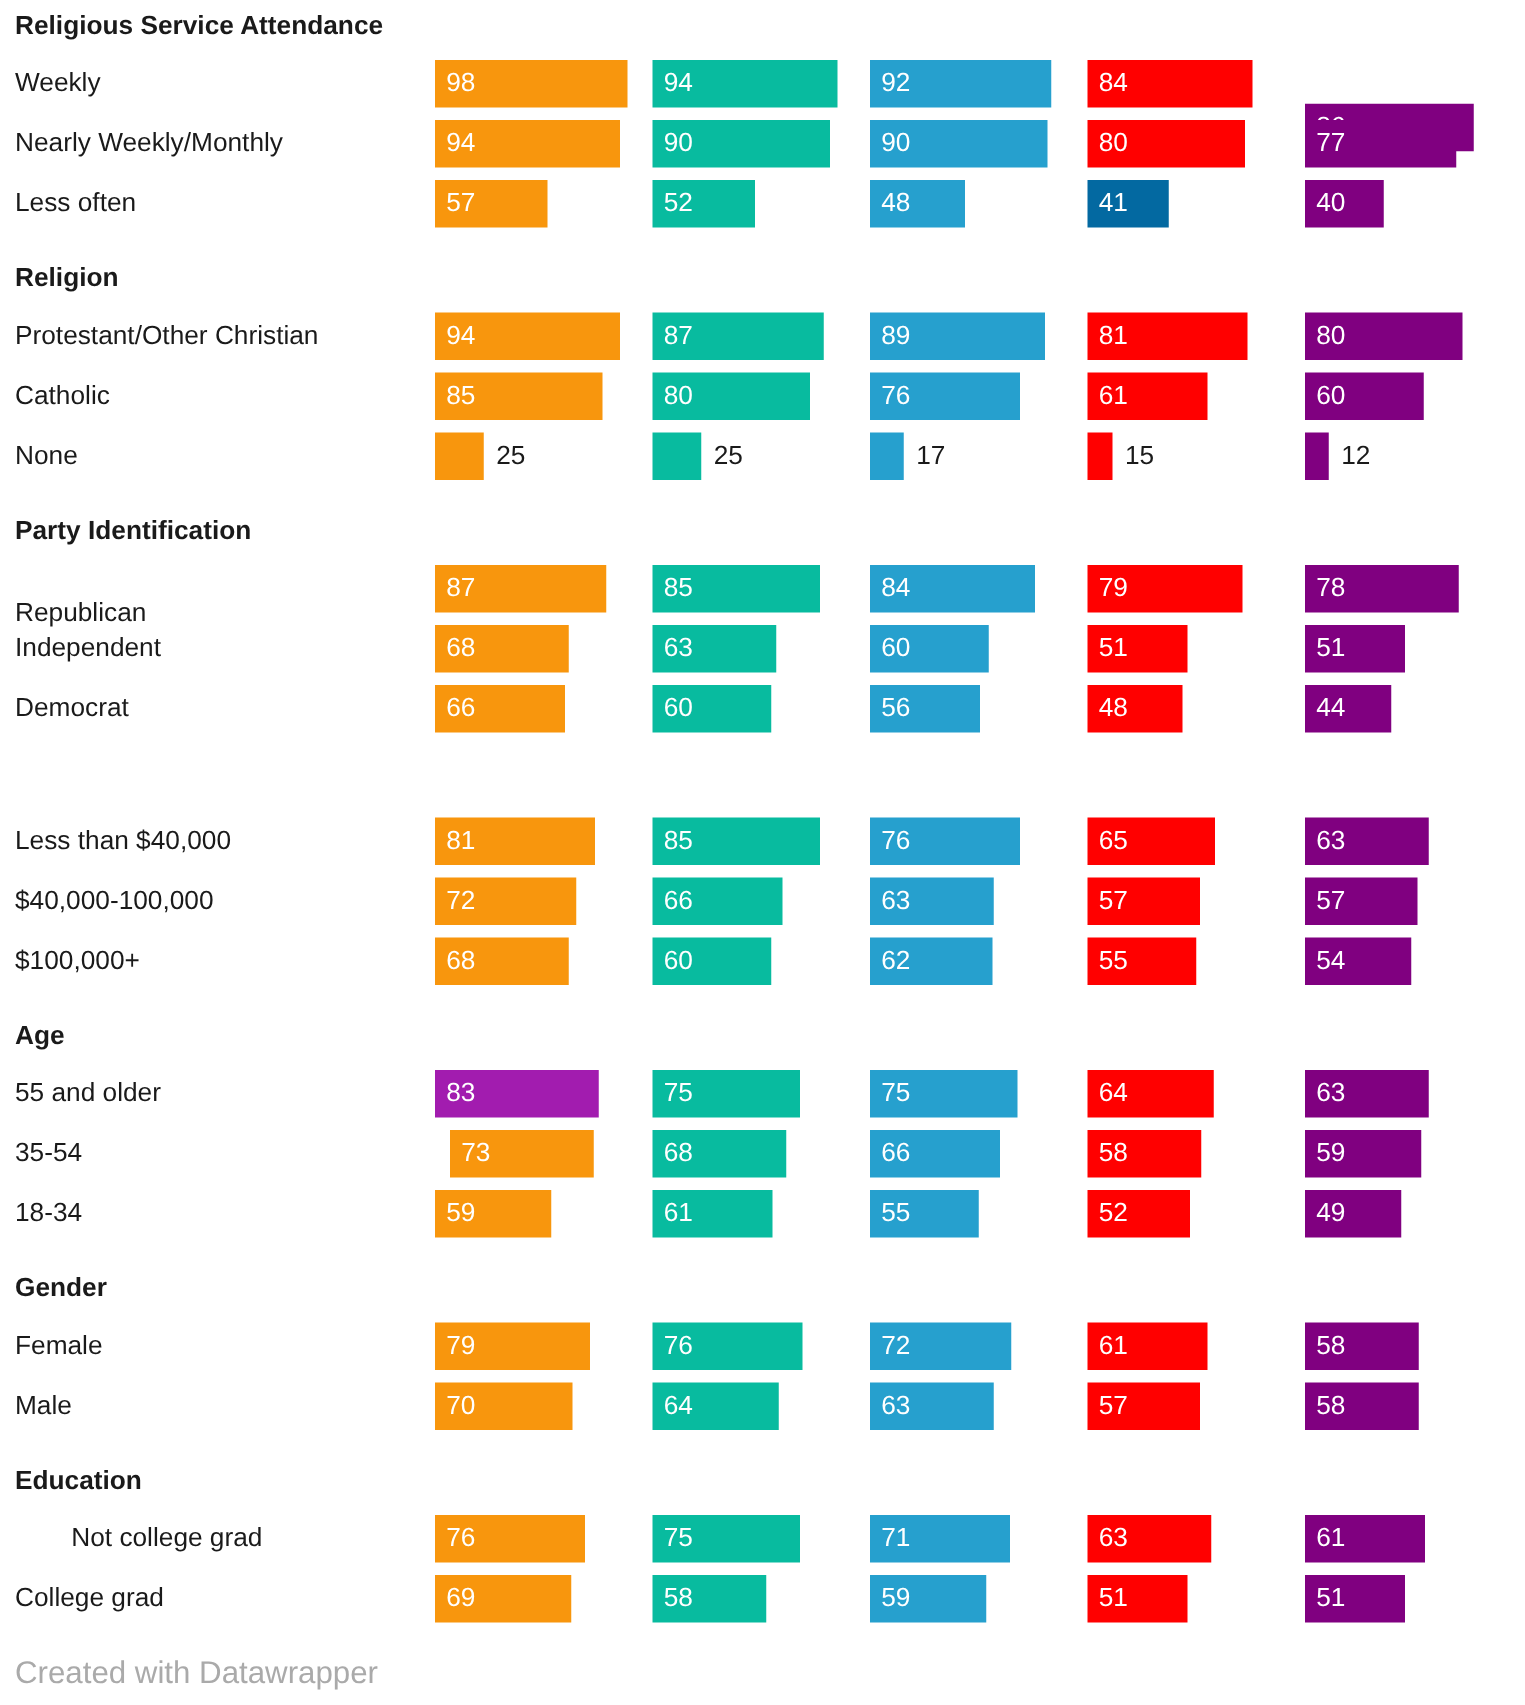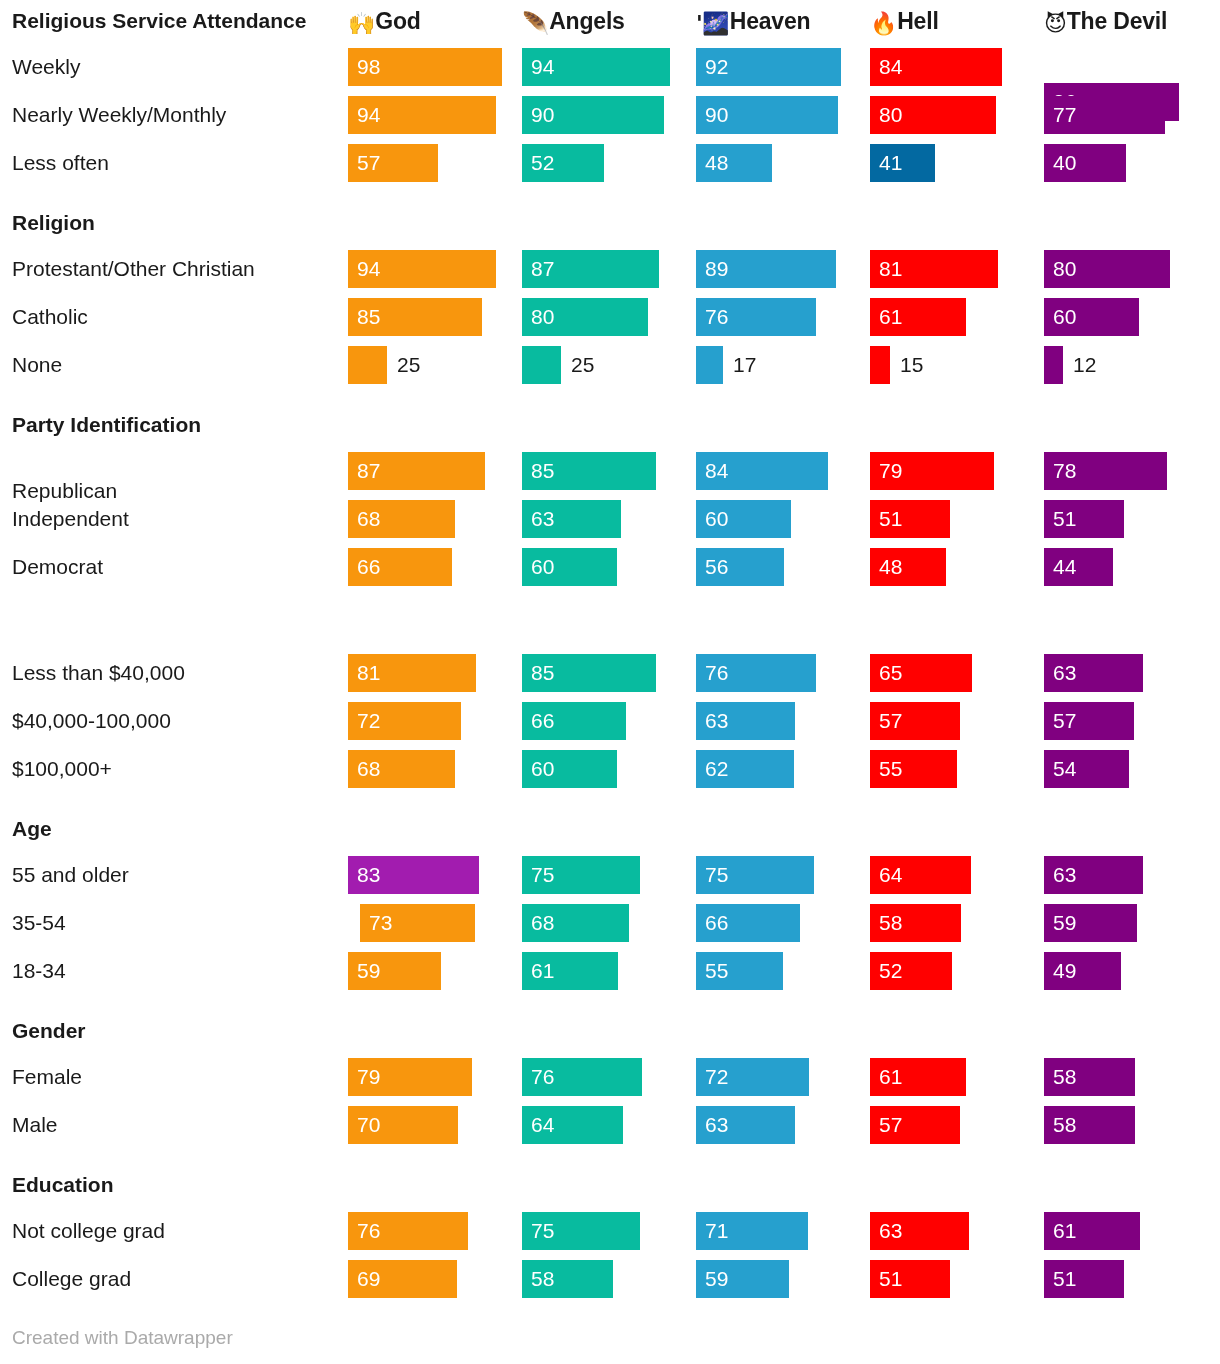--- a/index.html
+++ b/index.html
@@ -84,36 +84,29 @@
     right: -10px;
     transform: translate(100%, -50%);
     color: #1a1a1a;
   }
 
   
   .footer {
     position: absolute;
     left: 12px;
     bottom: 14px;
-    font-size: 19px;
+    font-size: 25px;
     color: #aaaaaa;
     line-height: 24px;
   }
 </style>
 </head>
 <body>
 
 <div class="chart" id="chart-root">
-  <div class="header-row" id="header-row">
-      <div class="col-head" style="left: 348px;"><span class="emo">🙌</span><span>God</span></div>
-      <div class="col-head" style="left: 522px;"><span class="emo">🪶</span><span>Angels</span></div>
-      <div class="col-head" style="left: 696px;"><span class="emo">'🌌</span><span>Heaven</span></div>
-      <div class="col-head" style="left: 870px;"><span class="emo">🔥</span><span>Hell</span></div>
-      <div class="col-head" style="left: 1044px;"><span class="emo">😈</span><span>The Devil</span></div>
-    </div>
   <div id="body-rows" style="height: 1318px;">
       <div class="group-head" style="top: 8px;">Religious Service Attendance</div>
       <div class="row-label" style="top: 53px;">Weekly</div>
       <div class="bar" style="left: 348px; top: 48px; width: 154px; background: rgb(248, 150, 13);">
         <span class="val">98</span>
       </div>
       <div class="bar" style="left: 522px; top: 48px; width: 148px; background: rgb(8, 187, 159);">
         <span class="val">94</span>
       </div>
       <div class="bar" style="left: 696px; top: 48px; width: 145px; background: rgb(38, 160, 206);">
@@ -147,21 +140,21 @@
       </div>
       <div class="bar" style="left: 522px; top: 144px; width: 82px; background: rgb(8, 187, 159);">
         <span class="val">52</span>
       </div>
       <div class="bar" style="left: 696px; top: 144px; width: 76px; background: rgb(38, 160, 206);">
         <span class="val">48</span>
       </div>
       <div class="bar" style="left: 870px; top: 144px; width: 65px; background: #0369a1;">
         <span class="val">41</span>
       </div>
-      <div class="bar" style="left: 1044px; top: 144px; width: 82px; background: rgb(128, 0, 128);">
+      <div class="bar" style="left: 1044px; top: 144px; width: 63px; background: rgb(128, 0, 128);">
         <span class="val">40</span>
       </div>
       <div class="group-head" style="top: 210px;">Religion</div>
       <div class="row-label" style="top: 255px;">Protestant/Other Christian</div>
       <div class="bar" style="left: 348px; top: 250px; width: 148px; background: rgb(248, 150, 13);">
         <span class="val">94</span>
       </div>
       <div class="bar" style="left: 522px; top: 250px; width: 137px; background: rgb(8, 187, 159);">
         <span class="val">87</span>
       </div>
@@ -379,21 +372,21 @@
       <div class="bar" style="left: 696px; top: 1106px; width: 99px; background: rgb(38, 160, 206);">
         <span class="val">63</span>
       </div>
       <div class="bar" style="left: 870px; top: 1106px; width: 90px; background: rgb(255, 0, 0);">
         <span class="val">57</span>
       </div>
       <div class="bar" style="left: 1044px; top: 1106px; width: 91px; background: rgb(128, 0, 128);">
         <span class="val">58</span>
       </div>
       <div class="group-head" style="top: 1172px;">Education</div>
-      <div class="row-label" style="top: 1217px;">Not college grad</div>
+      <div class="row-label" style="top: 1217px; margin-left: 45px;">Not college grad</div>
       <div class="bar" style="left: 348px; top: 1212px; width: 120px; background: rgb(248, 150, 13);">
         <span class="val">76</span>
       </div>
       <div class="bar" style="left: 522px; top: 1212px; width: 118px; background: rgb(8, 187, 159);">
         <span class="val">75</span>
       </div>
       <div class="bar" style="left: 696px; top: 1212px; width: 112px; background: rgb(38, 160, 206);">
         <span class="val">71</span>
       </div>
       <div class="bar" style="left: 870px; top: 1212px; width: 99px; background: rgb(255, 0, 0);">

